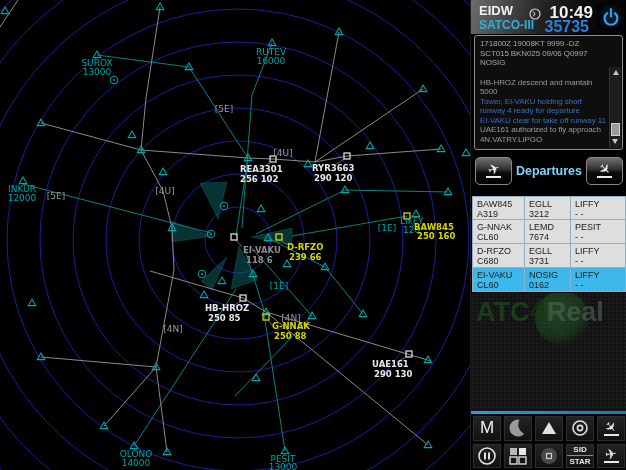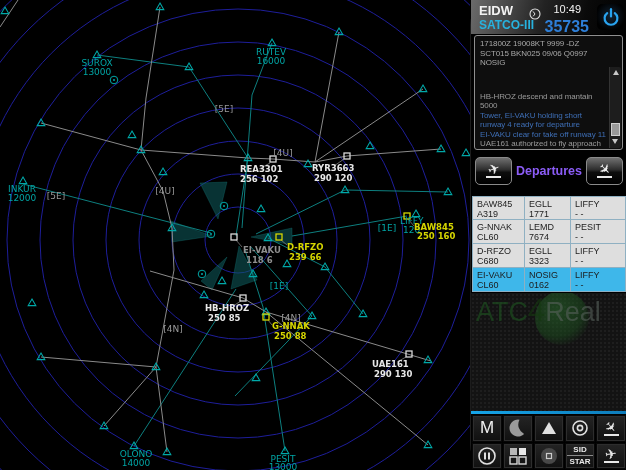--- a/index.html
+++ b/index.html
@@ -19,63 +19,63 @@
   .sqy{fill:none;stroke:#d6d600;stroke-width:1.3;}
   .leader{stroke:#7d7d7d;stroke-width:0.8;}
   .twp{fill:#00a5a5;font-size:9px;}
   .ttag{fill:#989898;font-size:9px;}
   .ttagc{fill:#00a5a5;font-size:9px;}
   .tacw{fill:#e8e8e8;font-size:8.5px;font-weight:bold;}
   .tacy{fill:#d6d600;font-size:8.5px;font-weight:bold;}
   .tacg{fill:#8f8f8f;font-size:8.5px;font-weight:bold;}
   .mid{text-anchor:middle;}
   
-  .panel{position:relative;width:156px;height:470px;background:#000;border-left:1px solid #1c1c1c;box-sizing:border-box;border-radius:25px;}
+  .panel{position:relative;width:156px;height:470px;background:#000;border-left:1px solid #1c1c1c;box-sizing:border-box;}
   .hdr{position:absolute;left:0;top:0;width:156px;height:34px;
        background:linear-gradient(105deg,#6b6b6b 0%,#4a4a4a 22%,#232323 45%,#0a0a0a 72%,#000 100%);}
   .hdr .airport{position:absolute;left:8px;top:3px;font-size:13px;font-weight:bold;color:#f2f2f2;}
-  .hdr .time{position:absolute;right:46px;top:3px;font-size:11px;font-weight:normal;color:#f2f2f2;}
+  .hdr .time{position:absolute;right:34px;top:3px;font-size:17px;font-weight:bold;color:#f2f2f2;}
   .hdr .clock{position:absolute;right:86px;top:6px;}
   .hdr .pos{position:absolute;left:8px;top:18px;font-size:12px;font-weight:bold;color:#27b2de;}
   .hdr .score{position:absolute;right:38px;top:18px;font-size:16px;font-weight:bold;color:#2e7fd8;}
   .pwr{position:absolute;right:3px;top:4px;width:27px;height:26px;border-radius:5px;
        background:radial-gradient(circle at 50% 45%,#123,#000 75%);display:flex;align-items:center;justify-content:center;}
   .msgbox{position:absolute;left:3px;top:35px;width:149px;height:115px;box-sizing:border-box;
           background:#0e0e0e;border:1px solid #8f8f8f;border-radius:3px;
           padding:3px 14px 2px 5px;font-size:8px;line-height:9.5px;letter-spacing:-0.1px;overflow:hidden;}
-  .metar{color:#a8a8a8;margin-bottom:24px;}
+  .metar{color:#a8a8a8;margin-bottom:10px;}
   .msg{color:#9a9a9a;}
   .msg.blue{color:#3e6eb5;}
   .msg.dark{color:#6a6a6a;}
   .scroll{position:absolute;right:1px;top:31px;bottom:1px;width:11px;background:#1d1d1d;border-left:1px solid #333;border-radius:0 2px 2px 0;}
   .sarr{width:0;height:0;border-left:3.5px solid transparent;border-right:3.5px solid transparent;margin:3px auto;}
   .sarr.up{border-bottom:5px solid #c8c8c8;}
   .sarr.dn{border-top:5px solid #c8c8c8;position:absolute;bottom:1px;left:2px;}
   .sthumb{position:absolute;bottom:12px;left:1px;width:7px;height:11px;background:#9a9a9a;border:1px solid #cfcfcf;}
   .tabs{position:absolute;left:0;top:155px;width:156px;height:31px;background:#000;display:flex;align-items:center;}
   .tabbtn{width:36px;height:26px;margin:0 4px;border:1px solid #8a8a8a;border-radius:5px;
           background:linear-gradient(180deg,#707070 0%,#2d2d2d 45%,#0d0d0d 55%,#000 100%);
           display:flex;flex-direction:column;align-items:center;justify-content:center;color:#f0f0f0;}
-  .tabtitle{flex:1;text-align:center;color:#8b5cf6;font-size:12.5px;font-weight:bold;}
+  .tabtitle{flex:1;text-align:center;color:#7dd3fc;font-size:12.5px;font-weight:bold;}
   .plane{display:inline-block;font-size:14px;line-height:12px;}
   .planebar{width:15px;height:2px;background:#e8e8e8;margin-top:1px;}
   .nextflight{position:absolute;left:0;top:186px;width:156px;height:10px;background:#060606;
               color:#e6e6e6;font-size:7.3px;font-weight:bold;line-height:10px;text-align:center;}
   .strips{position:absolute;left:1px;top:196px;width:154px;}
   .strip{display:flex;height:24px;background:#dedede;border:1px solid #8fb0c2;border-top:none;box-sizing:border-box;}
   .strip:first-child{border-top:1px solid #8fb0c2;}
   .strip.sel{background:#3eb7ea;}
   .cell{box-sizing:border-box;padding:1.5px 0 1.5px 4px;display:flex;flex-direction:column;
         justify-content:space-between;font-size:9px;color:#1c1c1c;border-right:1px solid #8fb0c2;}
   .c1{width:52px;} .c2{width:46px;} .c3{flex:1;border-right:none;}
   .wmzone{position:absolute;left:0;top:293px;width:156px;height:118px;background-color:#131313;
           background-image:radial-gradient(circle,#1e1e1e 0.8px,transparent 1px);background-size:4px 4px;overflow:hidden;}
   .wglobe{position:absolute;left:64px;top:-2px;width:54px;height:54px;border-radius:50%;opacity:0.55;
           background:radial-gradient(circle at 40% 35%,#2a6b2d 0%,#1c4a1e 55%,rgba(10,30,10,0) 78%);}
-  .wm{position:absolute;left:5px;top:0px;font-size:27px;font-weight:normal;opacity:0.6;white-space:nowrap;}
+  .wm{position:absolute;left:5px;top:0px;font-size:27px;font-weight:bold;opacity:0.6;white-space:nowrap;}
   .wa{color:#1d5420;} .wb{color:#14380f;font-size:31px;} .wc{color:#56605a;}
   .blueline{position:absolute;left:0;top:411px;width:156px;height:3px;background:linear-gradient(90deg,#16a5e8,#0e7cba);}
   .toolbar{position:absolute;left:0;top:414px;width:156px;height:56px;box-sizing:border-box;
            display:grid;grid-template-columns:repeat(5,1fr);grid-template-rows:1fr 1fr;gap:1px;padding:1px;
            background-color:#000;}
   .tbtn{background:linear-gradient(#242424,#101010);border:1px solid #060606;box-shadow:inset 0 0 0 1px #2d2d2d;
         display:flex;flex-direction:column;align-items:center;justify-content:center;color:#e8e8e8;overflow:hidden;}
   .tM{font-size:17px;color:#f0f0f0;}
   .sidstar{font-size:8px;font-weight:bold;line-height:9px;text-align:center;color:#e8e8e8;}
   .sidstar .div{width:26px;height:1px;background:#8a8a8a;margin:1px auto;}
@@ -311,21 +311,21 @@
 
 
     <div class="strips">
       <div class="strip">
         <div class="cell c1">
             <span>BAW845</span>
             <span>A319</span>
           </div>
         <div class="cell c2">
             <span>EGLL</span>
-            <span>1771</span>
+            <span>3212</span>
           </div>
         <div class="cell c3">
             <span>LIFFY</span>
             <span>- -</span>
           </div>
       </div>
       <div class="strip">
         <div class="cell c1">
             <span>G-NNAK</span>
             <span>CL60</span>
@@ -339,21 +339,21 @@
             <span>- -</span>
           </div>
       </div>
       <div class="strip">
         <div class="cell c1">
             <span>D-RFZO</span>
             <span>C680</span>
           </div>
         <div class="cell c2">
             <span>EGLL</span>
-            <span>3323</span>
+            <span>3731</span>
           </div>
         <div class="cell c3">
             <span>LIFFY</span>
             <span>- -</span>
           </div>
       </div>
       <div class="strip sel">
         <div class="cell c1">
             <span>EI-VAKU</span>
             <span>CL60</span>

